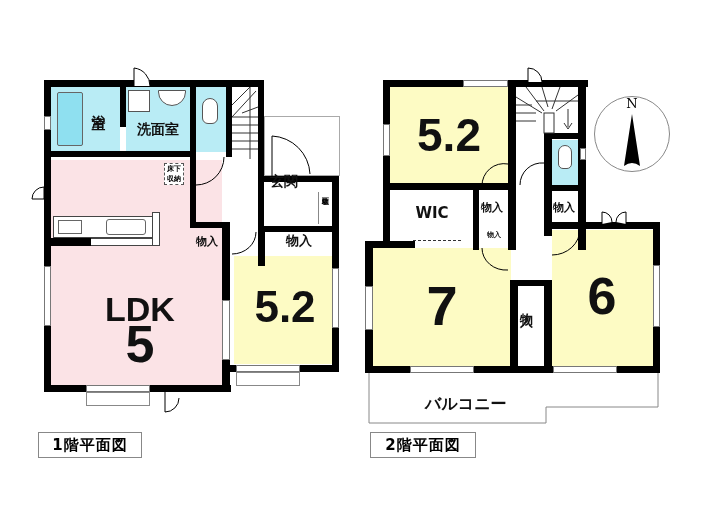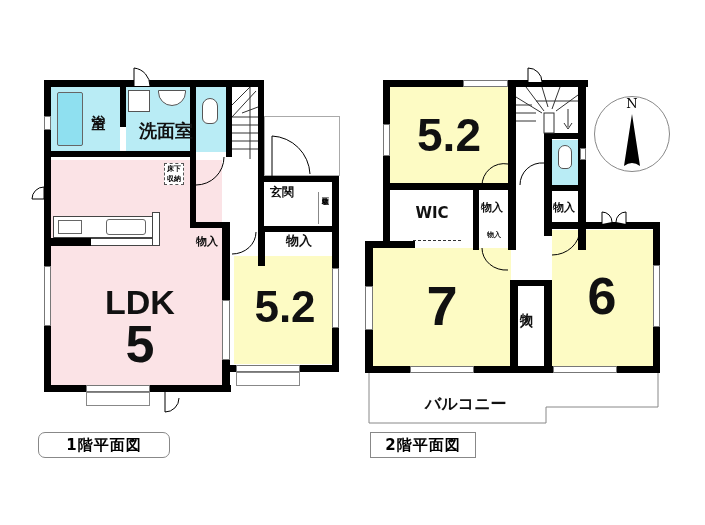--- a/index.html
+++ b/index.html
@@ -101,30 +101,30 @@
   <svg style="left:165px;top:392px;" width="16" height="22">
     <path d="M0 0 L0 20 A14 14 0 0 0 14 6" stroke="#000" fill="none" stroke-width="1"></path>
   </svg>
   <svg style="left:232px;top:232px;" width="26" height="24">
     <path d="M0 22 A24 22 0 0 0 24 0" stroke="#000" fill="none" stroke-width="1"></path>
   </svg>
 
   <div class="abs" style="left:164px;top:163px;width:20px;height:22px;border:1px dashed #555;background:#fff;font-size:7px;font-weight:bold;line-height:10px;text-align:center;">床下収納</div>
 
   <div class="lbl vert" style="left:92px;top:104px;font-size:14px;">浴室</div>
-  <div class="lbl" style="left:126px;top:122px;width:80px;font-size:18px;">洗面室</div>
-  <div class="lbl" style="left:270px;top:186px;font-size:12px;">玄関</div>
+  <div class="lbl" style="left:118px;top:122px;width:80px;font-size:14px;">洗面室</div>
+  <div class="lbl" style="left:270px;top:174px;font-size:14px;">玄関</div>
   <div class="abs vert" style="left:318px;top:192px;width:12px;height:32px;font-size:7px;font-weight:bold;border-left:1px solid #888;">下駄箱</div>
   <div class="lbl" style="left:196px;top:236px;font-size:11px;">物入</div>
   <div class="lbl" style="left:266px;top:234px;width:66px;font-size:13px;">物入</div>
-  <div class="lbl big" style="left:60px;top:285px;width:160px;font-size:34px;">LDK</div>
+  <div class="lbl big" style="left:60px;top:292px;width:160px;font-size:34px;">LDK</div>
   <div class="lbl big" style="left:60px;top:318px;width:160px;font-size:52px;">5</div>
   <div class="lbl big" style="left:234px;top:285px;width:102px;font-size:44px;">5.2</div>
 
-  <div class="caption" style="left:38px;top:432px;width:132px;height:26px;border-radius:7px;">1階平面図</div>
+  <div class="caption" style="left:38px;top:432px;width:104px;height:26px;">1階平面図</div>
 </div>
 
 <div>
 
   <div class="room yellow" style="left:390px;top:87px;width:118px;height:96px;"></div>
   <div class="room yellow" style="left:373px;top:248px;width:138px;height:118px;"></div>
   <div class="room yellow" style="left:552px;top:230px;width:102px;height:136px;"></div>
   <div class="room cyan" style="left:552px;top:140px;width:26px;height:45px;"></div>
 
   <div class="wall" style="left:383px;top:80px;width:7px;height:110px;"></div>

